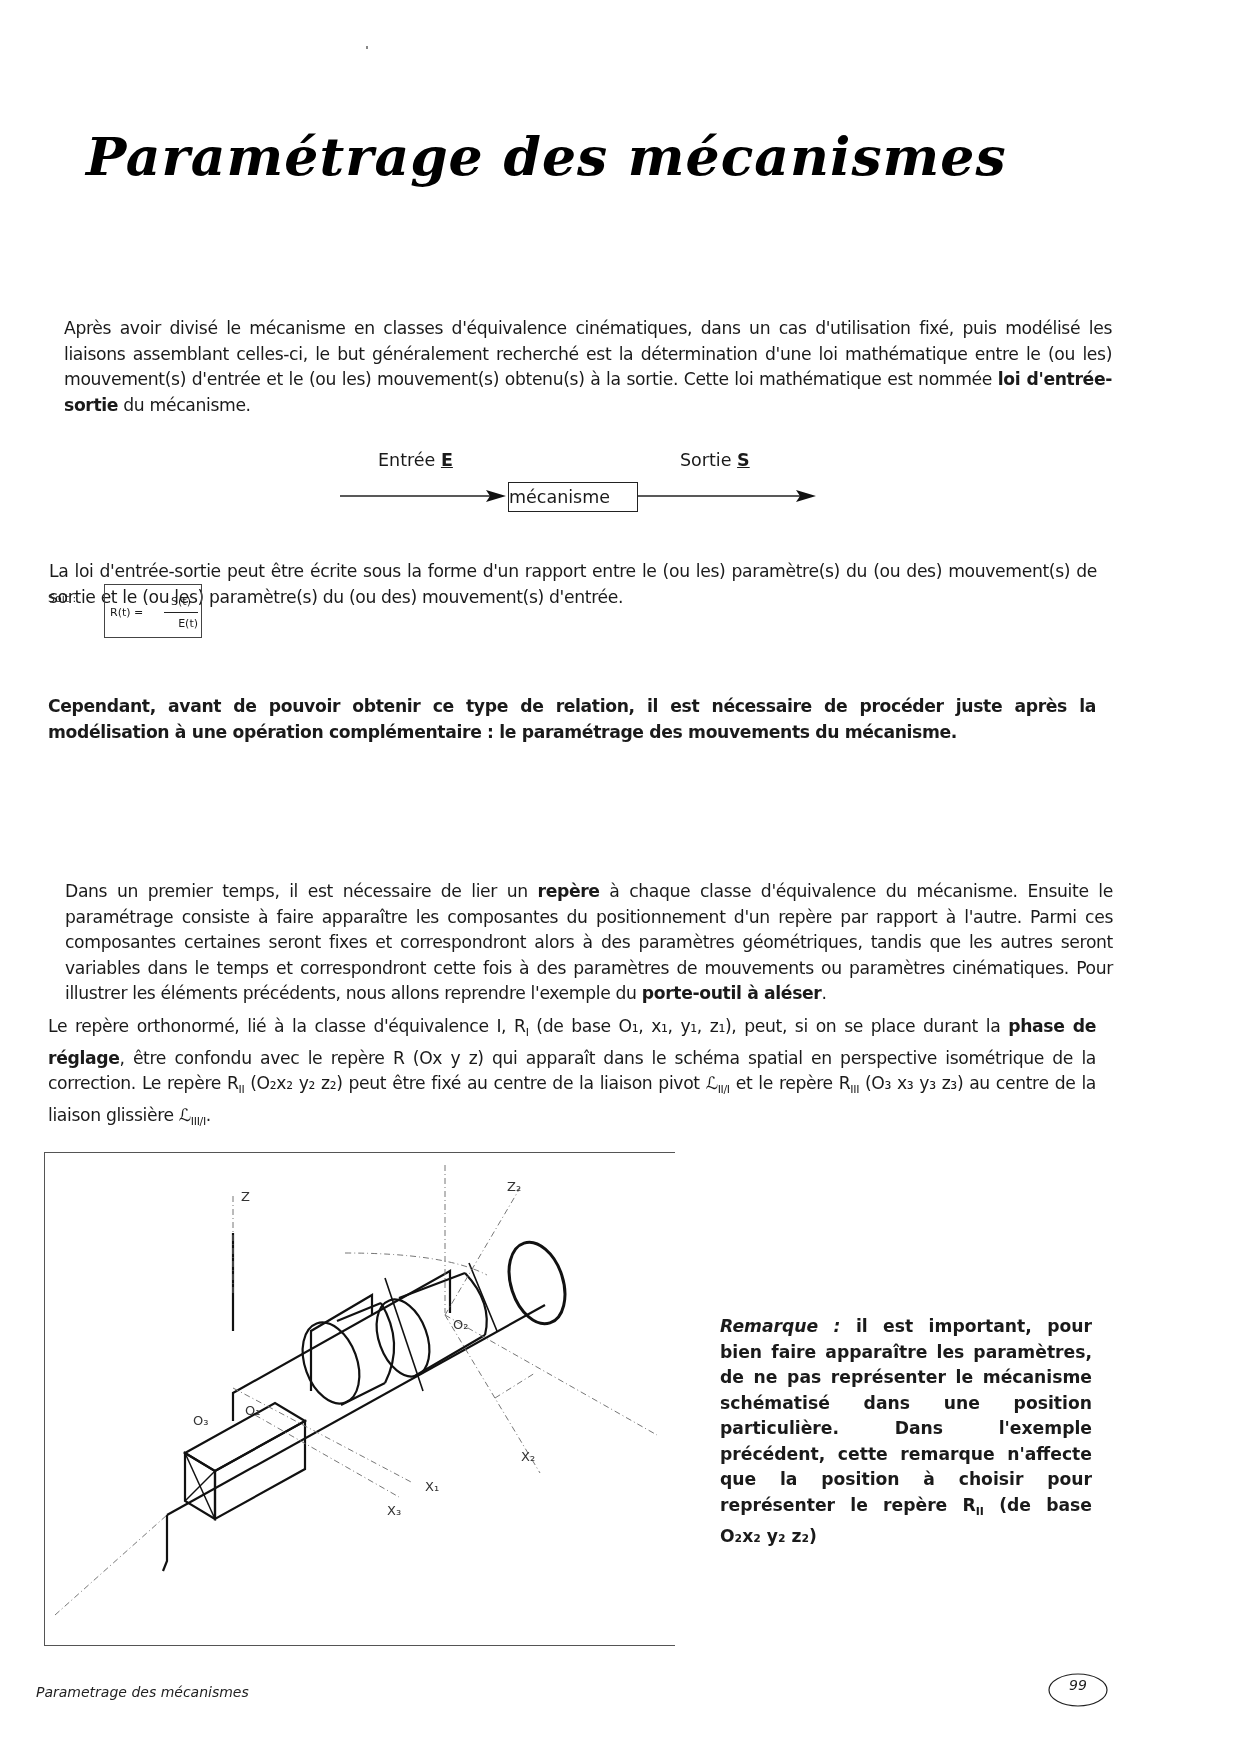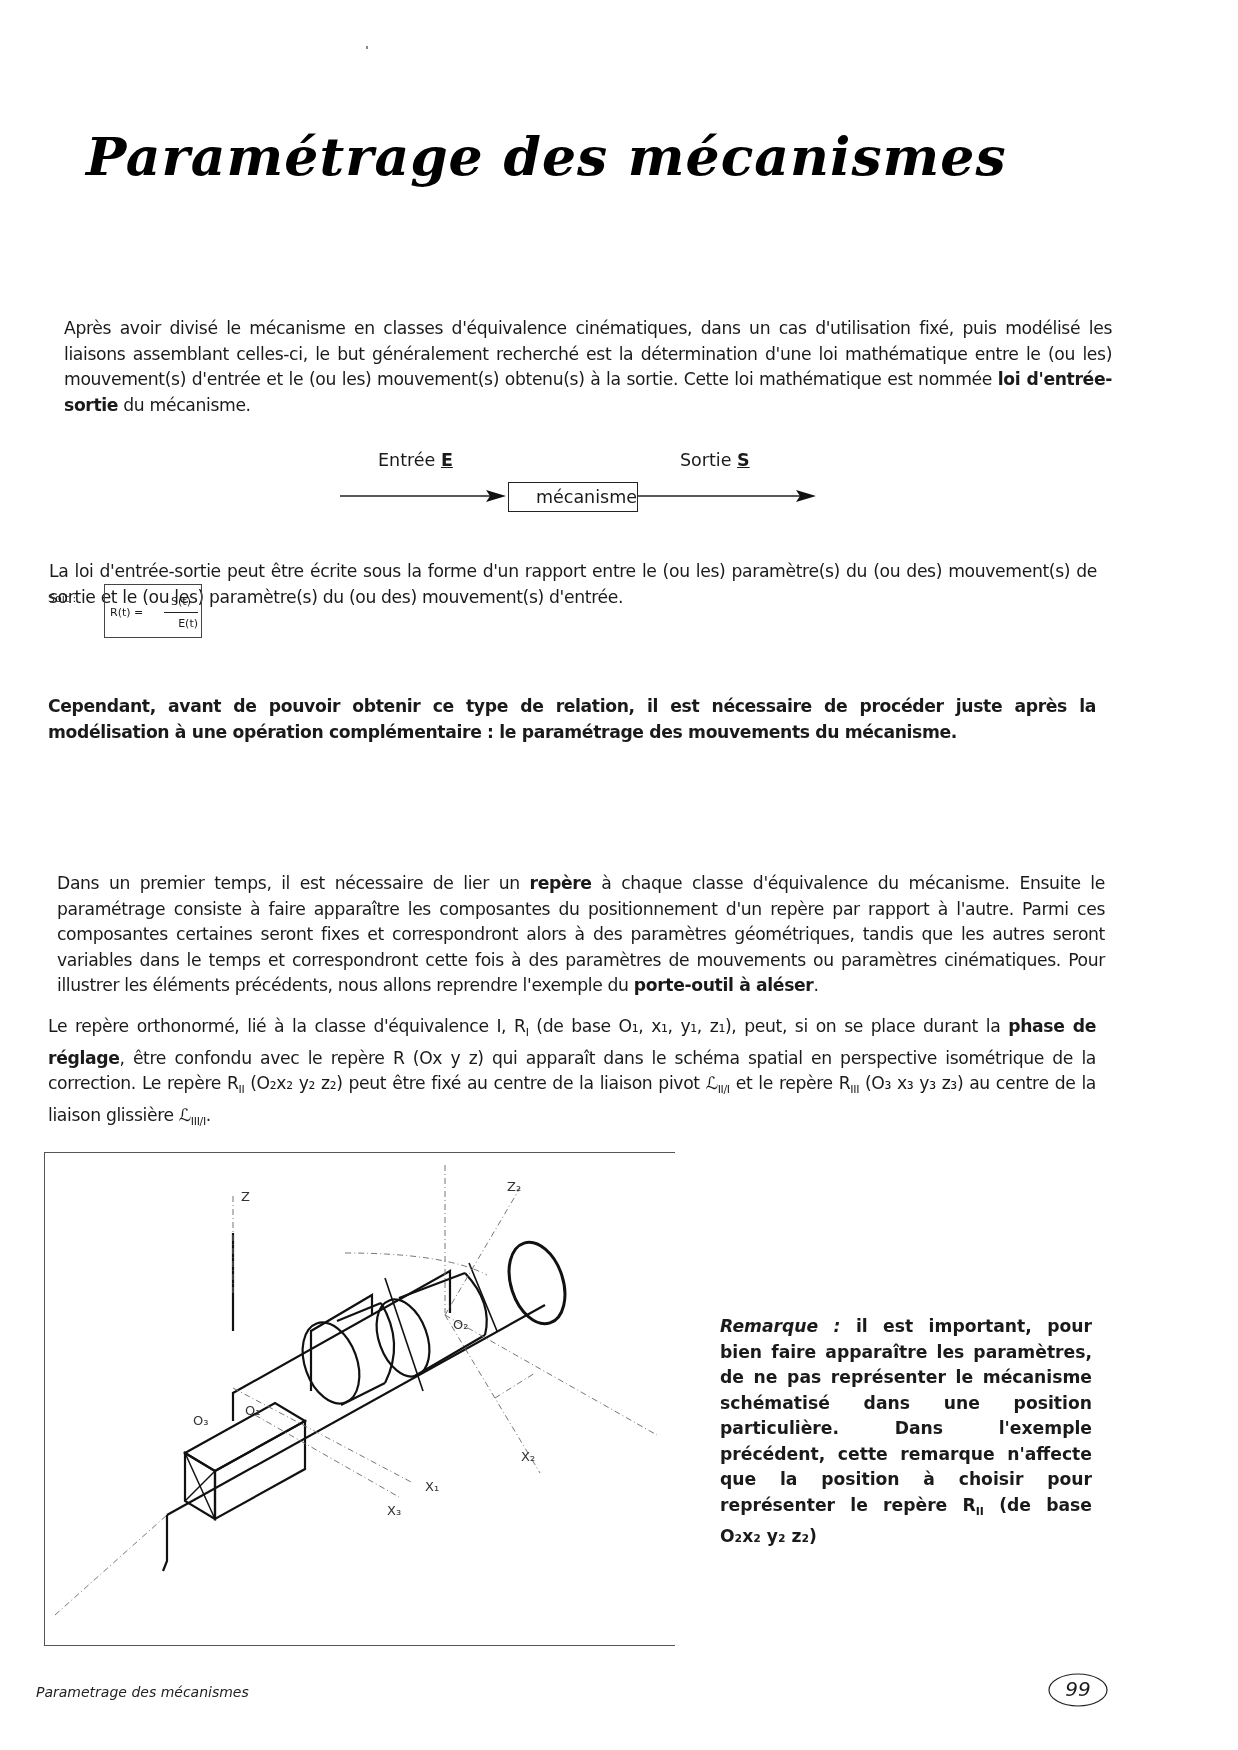--- a/index.html
+++ b/index.html
@@ -14,38 +14,38 @@
   #p1 { top:300px; }
   #p2 { top:558px; }
   #p3 { top:694px;font-weight:bold; }
   #p4 { top:862px; }
   #p5 { top:1014px; }
   .flow { position:absolute; left:340px; top:444px; width:480px; height:70px; font-size:17.5px; }
   .flow .lbl-in { position:absolute; left:38px; top:6px; }
   .flow .lbl-out { position:absolute; left:340px; top:6px; }
   .flow .lbl-in u, .flow .lbl-out u { font-weight:bold; }
   .flow .box { position:absolute; left:168px; top:38px; width:128px; height:28px;
-               border:1.4px solid #222; text-align:right; line-height:28px; }
+               border:1.4px solid #222; text-align:left; line-height:28px; }
   .flow svg { position:absolute; left:0; top:0; }
   .formula { position:absolute; left:48px; top:592px; font-size:11px; }
   .formula .fbox { position:absolute; left:56px; top:-8px; width:96px; height:52px;
                    border:1.2px solid #444; }
   .formula .rt { position:absolute; left:62px; top:14px; white-space:nowrap; }
   .formula .frac { position:absolute; left:116px; top:0px; text-align:center; width:34px; }
   .formula .num { display:block; border-bottom:1.2px solid #222; line-height:20px; }
   .formula .den { display:block; line-height:22px;text-align:right; }
   .figure { position:absolute; left:44px; top:1152px; width:630px; height:492px;
             border:1.4px solid #555; border-right:none; }
   .remark { position:absolute; left:720px; top:1314px; width:372px; font-size:17.2px;
             line-height:25.5px; text-align:justify;font-weight:bold; }
   .remark i { font-style:italic; }
   .footer-title { position:absolute; left:36px; top:1684px; font-size:14px; font-style:italic; color:#222;text-align:center; }
   .pagenum { position:absolute; left:1047px; top:1670px; width:62px; height:40px; }
   .pagenum span { position:absolute; left:0; top:7px; width:62px; text-align:center;
-                  font-style:italic; font-size:20px; }
+                  font-style:italic; font-size:14px; }
   sub { font-size:11px; }
   .dot { position:absolute; left:366px; top:46px; width:2px; height:3px; background:#888; }
 </style>
 </head>
 <body>
 
 <div class="dot"></div>
 
 <div class="title">Paramétrage des mécanismes</div>
 
@@ -72,21 +72,21 @@
   <div class="fbox"></div>
   <span class="rt">R(t) =</span>
   <span class="frac">
     <span class="num">S(t)</span>
     <span class="den">E(t)</span>
   </span>
 </div>
 
 <p class="para" id="p3" style="margin:0">Cependant, avant de pouvoir obtenir ce type de relation, il est nécessaire de procéder juste après la modélisation à une opération complémentaire : le paramétrage des mouvements du mécanisme.</p>
 
-<p class="para" id="p4" style="margin:9px">
+<p class="para" id="p4" style="margin:17px">
   <span>Dans un premier temps, il est nécessaire de lier un </span><b>repère</b><span> à chaque classe d'équivalence du mécanisme. Ensuite le paramétrage consiste à faire apparaître les composantes du positionnement d'un repère par rapport à l'autre. Parmi ces composantes certaines seront fixes et correspondront alors à des paramètres géométriques, tandis que les autres seront variables dans le temps et correspondront cette fois à des paramètres de mouvements ou paramètres cinématiques. Pour illustrer les éléments précédents, nous allons reprendre l'exemple du </span><b>porte-outil à aléser</b><span>.</span>
 </p>
 
 <p class="para" id="p5" style="margin:0">
   <span>Le repère orthonormé, lié à la classe d'équivalence I, R</span><sub>I</sub><span> (de base O</span><span>₁, x₁, y₁, z₁</span><span>), peut, si on se place durant la </span><b>phase de réglage</b><span>, être confondu avec le repère R (Ox y z) qui apparaît dans le schéma spatial en perspective isométrique de la correction. Le repère R</span><sub>II</sub><span> (O₂x₂ y₂ z₂) peut être fixé au centre de la liaison pivot ℒ</span><sub>II/I</sub><span> et le repère R</span><sub>III</sub><span> (O₃ x₃ y₃ z₃) au centre de la liaison glissière ℒ</span><sub>III/I</sub><span>.</span>
 </p>
 
 <div class="figure">
   <svg width="630" height="492" viewBox="0 0 630 492">
     <g stroke="#111" stroke-width="2.2" fill="none">

